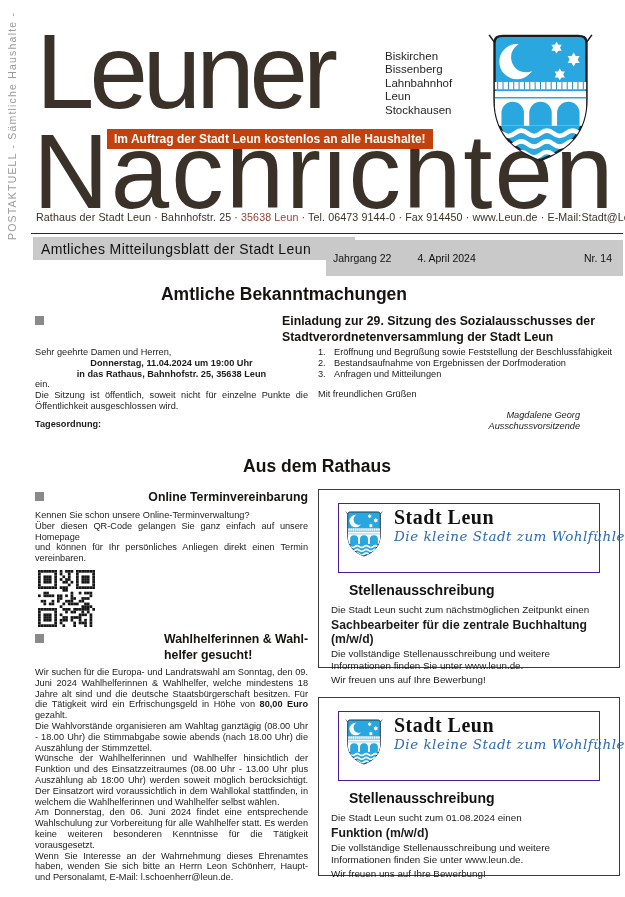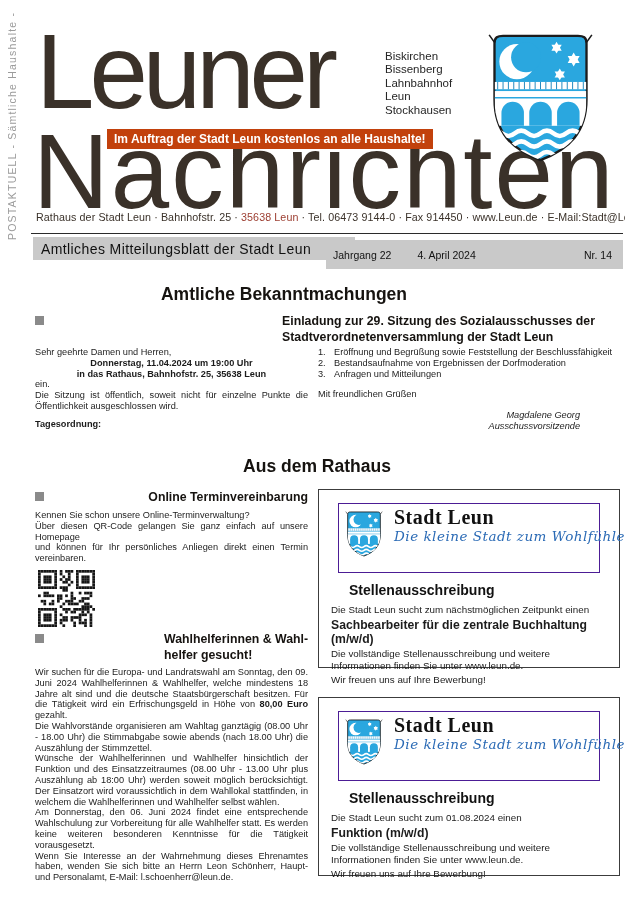--- a/index.html
+++ b/index.html
@@ -20,21 +20,21 @@
     font-size:12px;font-weight:bold;padding:3px 7px 3px 7px;white-space:nowrap;}
   .address{position:absolute;left:36px;top:211px;width:585px;font-size:10.7px;letter-spacing:0.1px;
     color:#3a3129;white-space:nowrap;}
   .address .red{color:#9c3d30;}
   .head-rule{position:absolute;left:31px;top:233px;width:592px;height:0;border-top:1.5px solid #2b2b2b;}
 
   
   .infobar-left{position:absolute;left:33px;top:237px;width:322px;height:23px;background:#c9c9c9;
     font-size:14px;color:#111;display:flex;align-items:center;padding-left:8px;box-sizing:border-box;
     letter-spacing:0.4px;}
-  .infobar-right{position:absolute;left:326px;top:240px;width:297px;height:29px;background:#c9c9c9;
+  .infobar-right{position:absolute;left:326px;top:240px;width:297px;height:36px;background:#c9c9c9;
     font-size:10.5px;color:#111;display:flex;align-items:center;box-sizing:border-box;
     padding:0 11px 0 7px;}
   .infobar-right .date{margin-left:26px;}
   .infobar-right .issue{margin-left:auto;}
 
   
   .sec-title{position:absolute;font-size:17.5px;font-weight:bold;color:#161310;text-align:center;white-space:nowrap;}
   .sec-title.bekannt{left:0;top:284px;width:568px;}
   .sec-title.rathaus{left:33px;top:456px;width:568px;}
 

